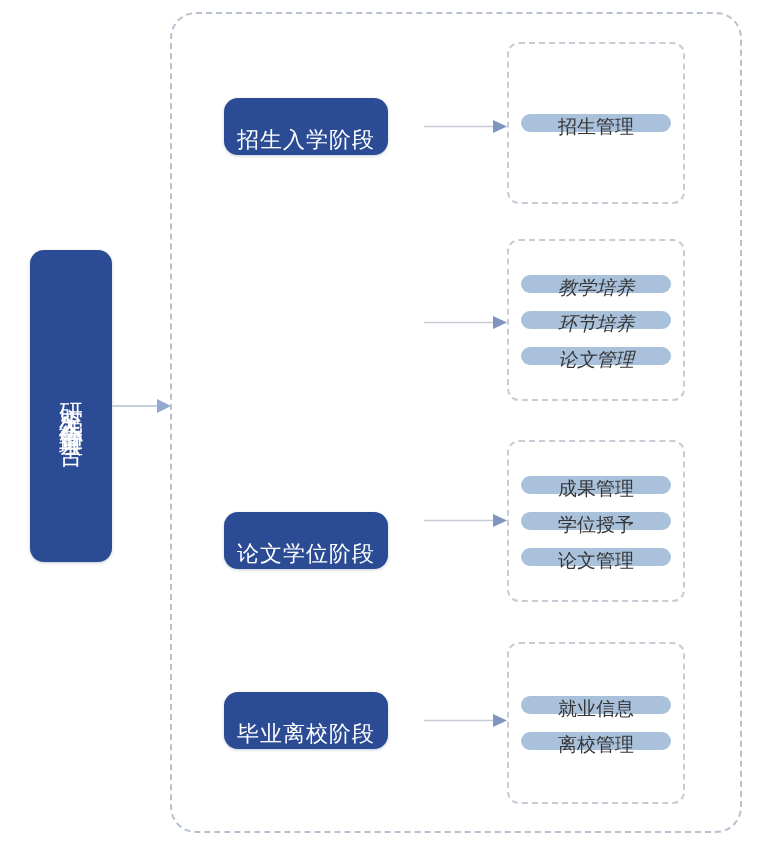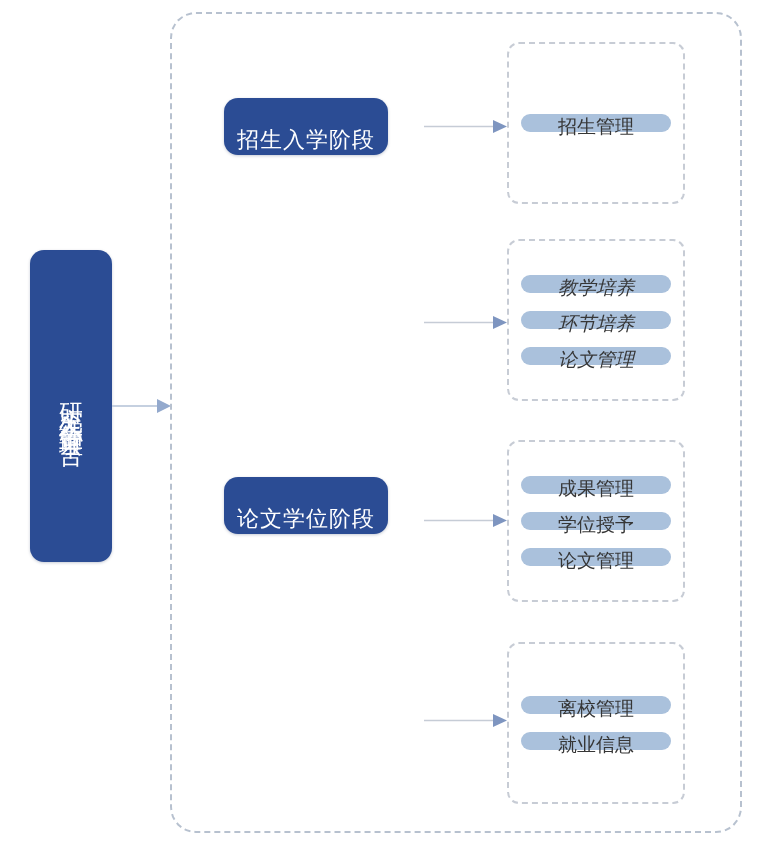--- a/index.html
+++ b/index.html
@@ -90,45 +90,48 @@
         <span>教学培养</span>
       </div>
     <div class="pill">
         <span>环节培养</span>
       </div>
     <div class="pill">
         <span>论文管理</span>
       </div>
   </div>
 
-  <div class="stage" style="top:477px;">
+  <div class="stage" style="top:512px;">
     <span>论文学位阶段</span>
   </div>
   <svg class="arrow" style="left:424px; top:510px;" width="84" height="21">
     <line x1="0" y1="10.5" x2="70" y2="10.5" stroke="#c6ccd6" stroke-width="1.6"></line>
     <polygon points="69,4 83,10.5 69,17" fill="#7e95c0"></polygon>
   </svg>
   <div class="group" style="top:440px;">
     <div class="pill">
         <span>成果管理</span>
       </div>
     <div class="pill">
         <span>学位授予</span>
       </div>
     <div class="pill">
         <span>论文管理</span>
       </div>
   </div>
 
+  <div class="stage" style="top:692px;">
+    <span>毕业离校阶段</span>
+  </div>
   <svg class="arrow" style="left:424px; top:710px;" width="84" height="21">
     <line x1="0" y1="10.5" x2="70" y2="10.5" stroke="#c6ccd6" stroke-width="1.6"></line>
     <polygon points="69,4 83,10.5 69,17" fill="#7e95c0"></polygon>
   </svg>
   <div class="group" style="top:642px;">
     <div class="pill">
-        <span>离校管理</span>
+        <span>就业信息</span>
       </div>
     <div class="pill">
-        <span>就业信息</span>
+        <span>离校管理</span>
       </div>
   </div>
 
 </div>
 
 </body></html>

